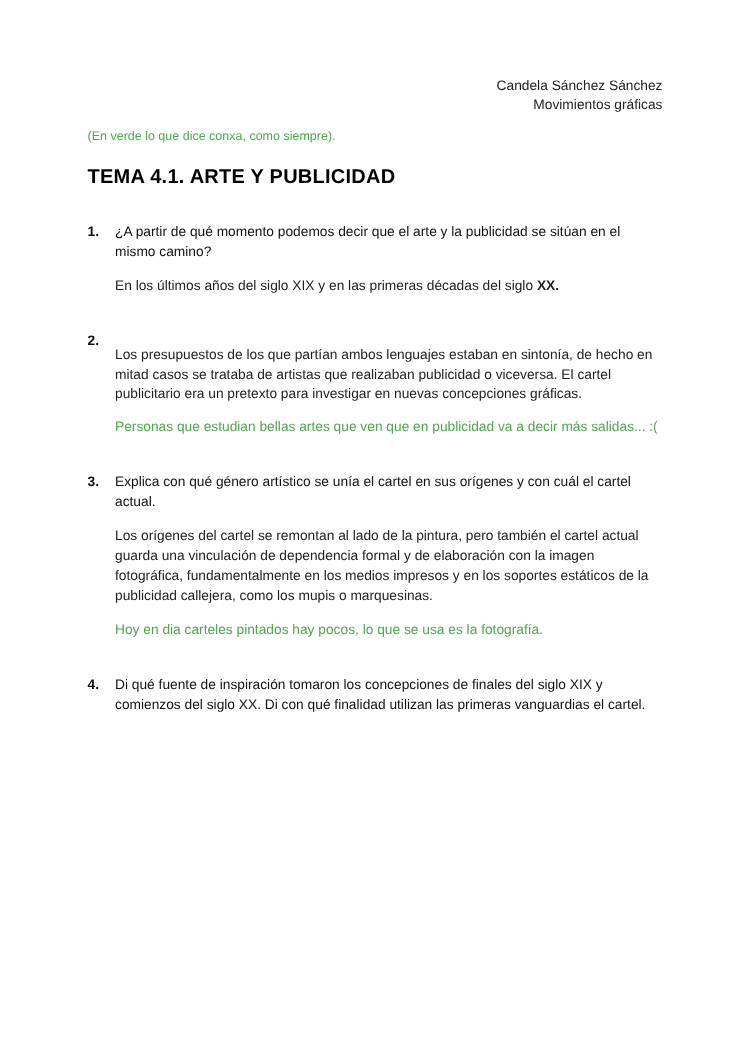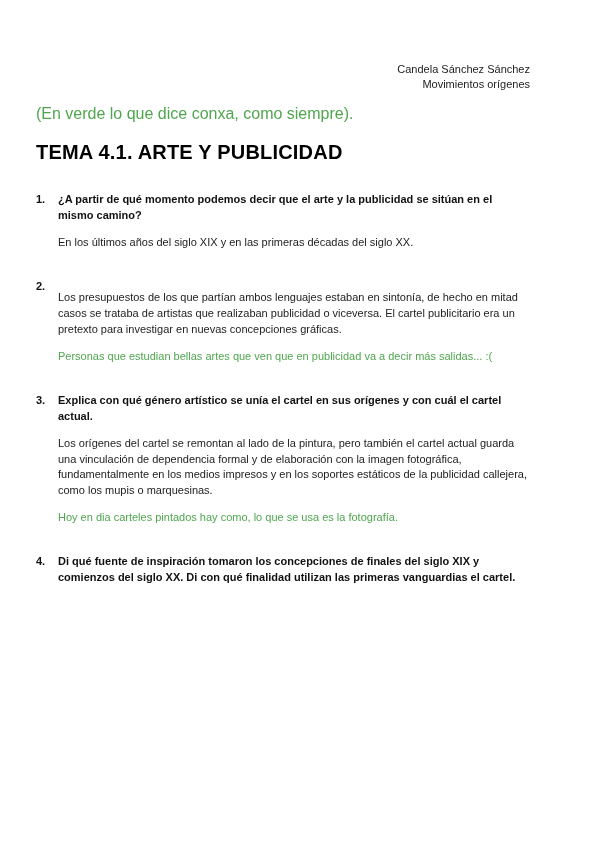--- a/index.html
+++ b/index.html
@@ -3,77 +3,77 @@
 <meta charset="utf-8">
 <style>
   * { box-sizing: border-box; }
   html, body { margin: 0; padding: 0; background: #ffffff; }
   .page {
     width: 600px;
     height: 608px;
     background: #ffffff;
     font-family: "Liberation Sans", sans-serif;
     color: #111111;
-    padding: 62px 70px 30px 36px;
+    padding: 62px 70px 30px 70px;
     overflow: hidden;
     position: relative;
   }
   .doc-header {
     text-align: right;
     font-size: 11px;
     line-height: 1.4;
     color: #222222;
   }
   .green-note {
     color: var(--green, #4fa64f);
-    font-size: 16px;
+    font-size: 10px;
     margin-top: 10px;
     line-height: 1.4;
   }
   .title {
-    font-size: 20px;
+    font-size: 16px;
     font-weight: bold;
     color: #000000;
     margin: 16px 0 0 0;
     letter-spacing: 0.2px;
   }
   .questions { margin-top: 4px; }
   .question {
     display: flex;
     margin-top: 28px;
     font-size: 11px;
   }
   .q-num {
     font-weight: bold;
     width: 22px;
     flex-shrink: 0;
     line-height: 1.45;
   }
   .q-body { flex: 1; }
   .q-text {
-    font-weight: bold;
+    font-weight: normal;
     margin: 0;
     line-height: 1.45;
   }
   .answer {
     margin: 11px 0 0 0;
     line-height: 1.45;
     color: #222222;
   }
-  .answer .bold-tail { font-weight: normal; }
+  .answer .bold-tail { font-weight: bold; }
   .green { color: var(--green, #4fa64f); }
 </style>
 </head>
 <body>
 
 <div class="page">
 
   <div class="doc-header">
     <div>Candela Sánchez Sánchez</div>
-    <div>Movimientos orígenes</div>
+    <div>Movimientos gráficas</div>
   </div>
 
   <div class="green-note">(En verde lo que dice conxa, como siempre).</div>
 
   <h1 class="title">TEMA 4.1. ARTE Y PUBLICIDAD</h1>
 
   <div class="questions">
 
     <div class="question">
       <span class="q-num">1.</span>
@@ -89,21 +89,21 @@
         <p class="answer">Los presupuestos de los que partían ambos lenguajes estaban en sintonía, de hecho en mitad casos se trataba de artistas que realizaban publicidad o viceversa. El cartel publicitario era un pretexto para investigar en nuevas concepciones gráficas.</p>
         <p class="answer green">Personas que estudian bellas artes que ven que en publicidad va a decir más salidas... :(</p>
       </div>
     </div>
 
     <div class="question">
       <span class="q-num">3.</span>
       <div class="q-body">
         <p class="q-text">Explica con qué género artístico se unía el cartel en sus orígenes y con cuál el cartel actual.</p>
         <p class="answer">Los orígenes del cartel se remontan al lado de la pintura, pero también el cartel actual guarda una vinculación de dependencia formal y de elaboración con la imagen fotográfica, fundamentalmente en los medios impresos y en los soportes estáticos de la publicidad callejera, como los mupis o marquesinas.</p>
-        <p class="answer green">Hoy en dia carteles pintados hay como, lo que se usa es la fotografía.</p>
+        <p class="answer green">Hoy en dia carteles pintados hay pocos, lo que se usa es la fotografía.</p>
       </div>
     </div>
 
     <div class="question">
       <span class="q-num">4.</span>
       <div class="q-body">
         <p class="q-text">Di qué fuente de inspiración tomaron los concepciones de finales del siglo XIX y comienzos del siglo XX. Di con qué finalidad utilizan las primeras vanguardias el cartel.</p>
       </div>
     </div>
 

